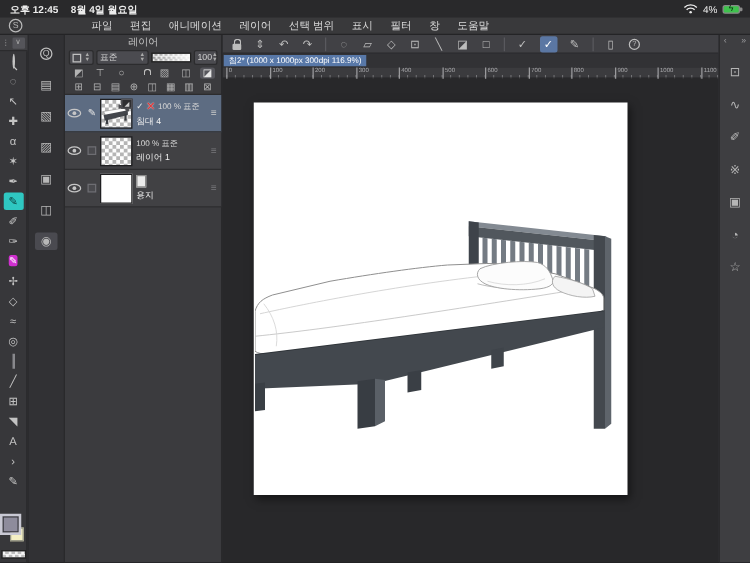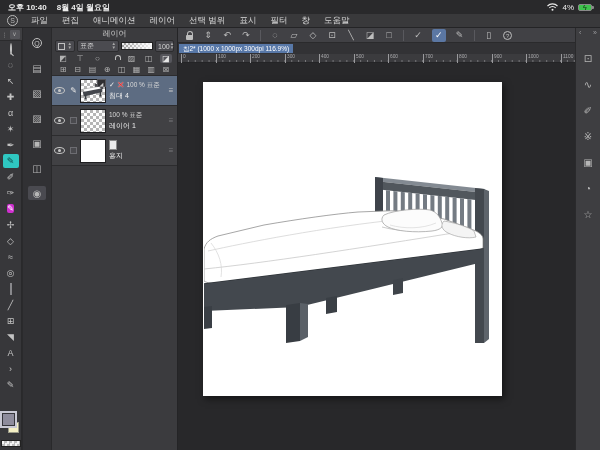--- a/index.html
+++ b/index.html
@@ -132,39 +132,39 @@
   .side-ic { width:17px; height:15px; margin-top:11px; display:flex; align-items:center; justify-content:center;
     color:#b5b5b5; font-size:10px; }
 </style>
 </head>
 <body>
 
 <div id="app">
 
   <div id="status-bar">
     <div id="status-left">
-      <span>오후 10:40</span>
+      <span>오후 12:45</span>
       <span>8월 4일 월요일</span>
     </div>
     <div id="status-right">
       <svg width="11" height="8" viewBox="0 0 11 8">
         <path d="M0.5 3 A7 7 0 0 1 10.5 3" stroke="#ececec" stroke-width="1.1" fill="none"></path>
         <path d="M2.3 4.8 A4.5 4.5 0 0 1 8.7 4.8" stroke="#ececec" stroke-width="1.1" fill="none"></path>
         <circle cx="5.5" cy="6.8" r="1" fill="#ececec"></circle>
       </svg>
       <span>4%</span>
       <span class="batt">
           <span class="bolt">ϟ</span>
         </span>
     </div>
   </div>
 
   <div id="menu-bar">
     <span id="app-logo">S</span>
-    <span id="menu-items" style="display:flex;">
+    <span id="menu-items" style="display:flex;margin-left:42px;">
         <span class="menu-item">파일</span>
         <span class="menu-item">편집</span>
         <span class="menu-item">애니메이션</span>
         <span class="menu-item">레이어</span>
         <span class="menu-item">선택 범위</span>
         <span class="menu-item">표시</span>
         <span class="menu-item">필터</span>
         <span class="menu-item">창</span>
         <span class="menu-item">도움말</span>
       </span>

